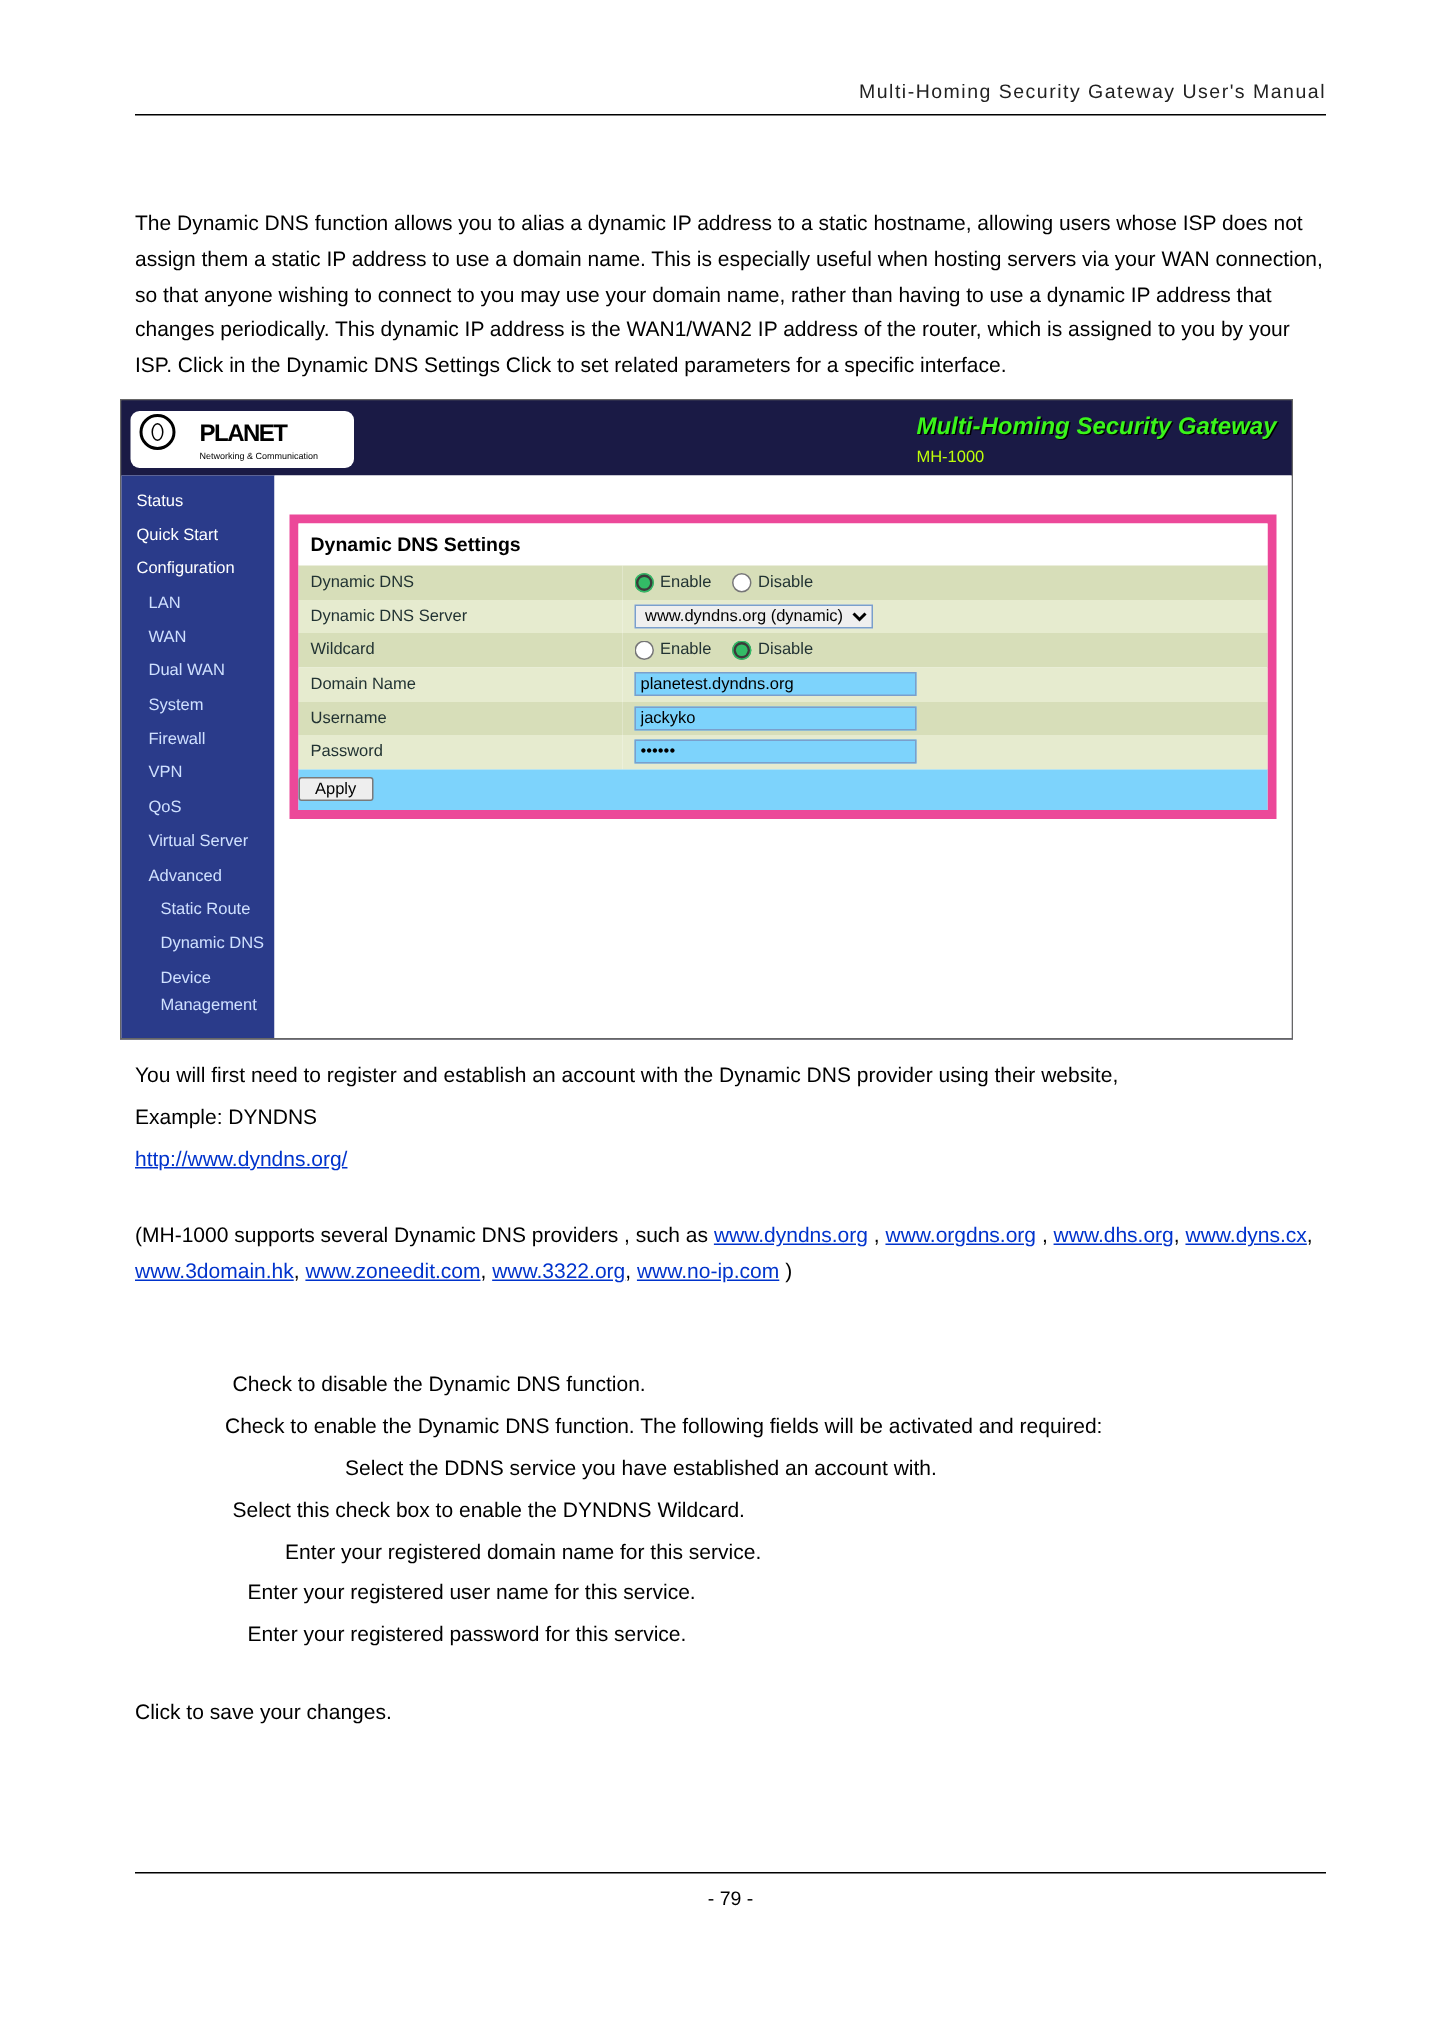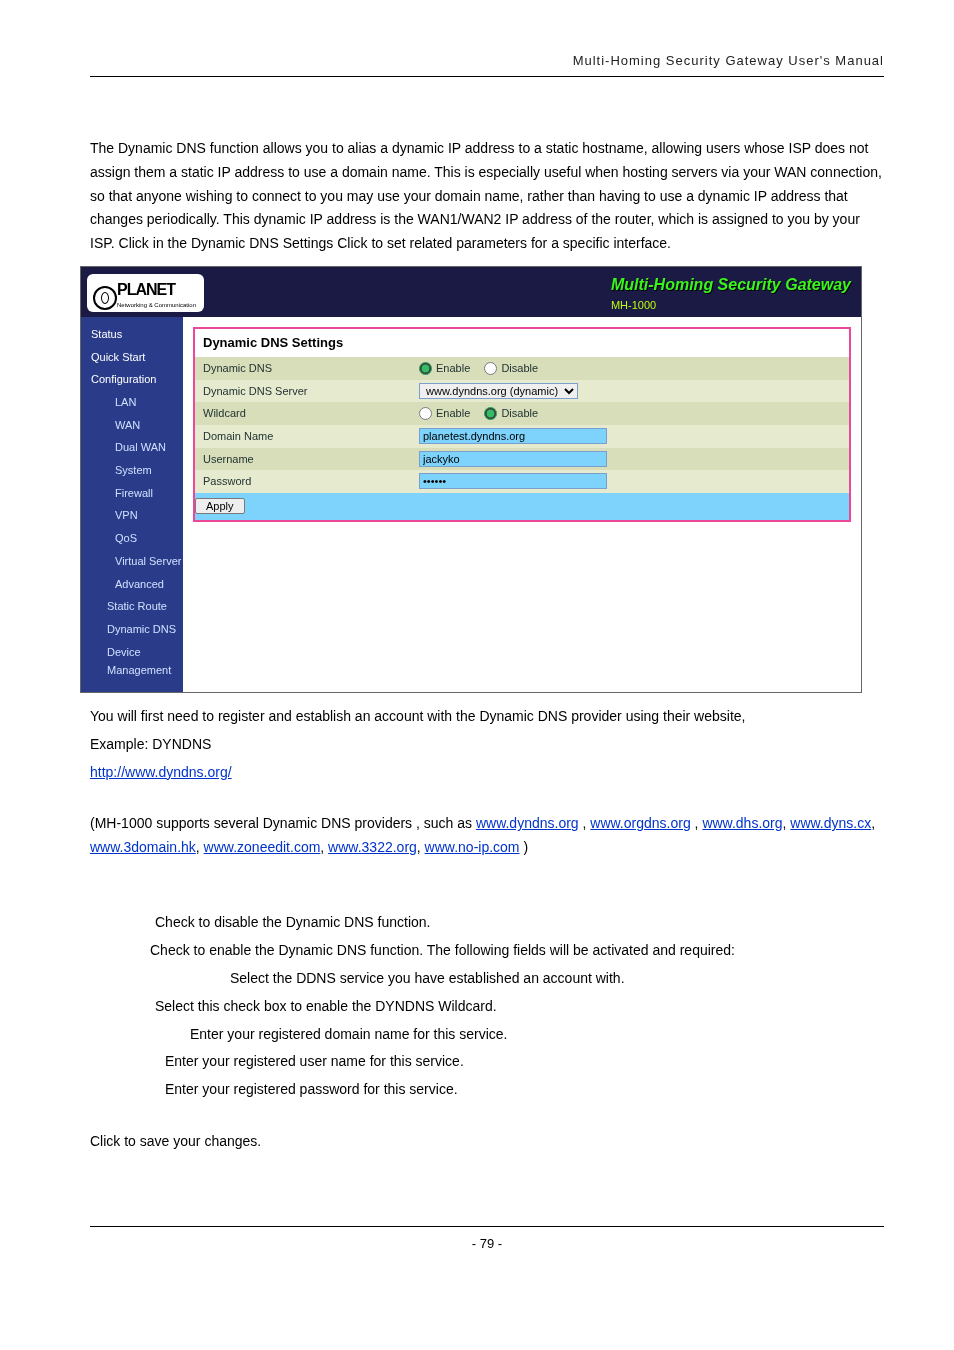--- a/index.html
+++ b/index.html
@@ -47,25 +47,25 @@
   .shot-head {
     display: flex;
     justify-content: space-between;
     align-items: center;
     background: #1a1a45;
     color: #fff;
     padding: 4px 10px 2px 6px;
   }
   .logo-wrap {
     display: flex;
-    align-items: flex-end;
-    gap: 0;
+    align-items: flex-start;
+    gap: 16px;
     background:#fff;
     border-radius:6px;
-    padding:2px 8px 2px 6px;
+    padding:2px 24px 2px 6px;
   }
   .logo-globe {
     width:20px;height:20px;border:2px solid #000;border-radius:50%;
     position:relative;flex:0 0 auto;
   }
   .logo-globe::before{content:"";position:absolute;inset:4px 6px;border:1px solid #000;border-radius:50%;}
   .logo-text {
     color:#000;font-weight:700;font-size:16px;letter-spacing:-1px;
   }
   .logo-sub { font-size:6px;color:#000;display:block;margin-top:-3px;font-weight:400;letter-spacing:0; }
@@ -92,28 +92,29 @@
     width: 102px;
     background: #2a3b8a;
     color: #fff;
     padding: 6px 0 10px 0;
     font-size: 11px;
   }
   .sidebar .item {
     padding: 2px 0 2px 10px;
     cursor: pointer;
   }
-  .sidebar .sub { padding-left: 34px; color:#cfe0ff; }
+  .sidebar .sub { padding-left: 18px; color:#cfe0ff; }
   .main {
     flex: 1;
     background: #fff;
     padding: 10px 10px 10px 10px;
   }
   .box {
-    border: 2px solid #ec4899;
+    border: 6px solid #ec4899;
+    margin-top: 16px;
   }
   .box-title {
     background: #fff;
     font-weight: bold;
     font-size: 13px;
     color: #000;
     padding: 3px 8px;
   }
   .box-sub {
     background: #778248;
@@ -158,21 +159,21 @@
     font-family:Tahoma,Arial,sans-serif;
     font-size:11px;
     border:1px solid #7a7a7a;
     border-radius:2px;
     background:#eee;
     padding:1px 10px;
   }
   .footnum {
     text-align:center;
     font-size:13px;
-    margin-top:72px;
+    margin-top:94px;
   }
   hr.footerline {
     border:none;border-top:1px solid #000;margin:0 0 6px 0;
   }
 </style>
 </head>
 <body>
 
 <div class="page">
 

